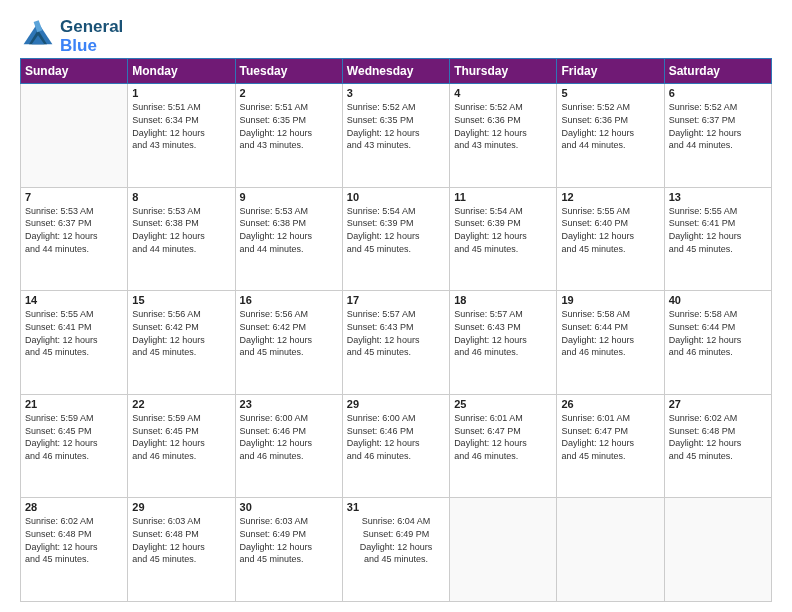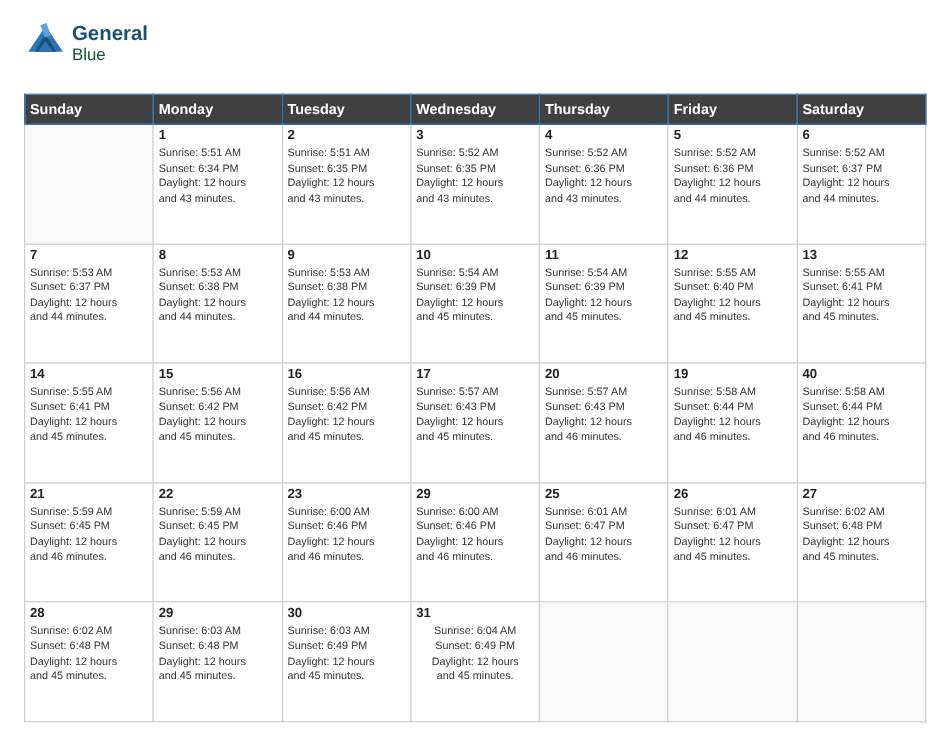--- a/index.html
+++ b/index.html
@@ -14,21 +14,21 @@
       width: 792px;
       height: 612px;
       padding: 18px 20px 10px 20px;
       display: flex;
       flex-direction: column;
     }
     .header {
       display: flex;
       justify-content: space-between;
       align-items: flex-start;
-      margin-bottom: 24px;
+      margin-bottom: 3px;
     }
     .logo {
       display: flex;
       align-items: center;
       gap: 4px;
     }
     .logo-icon {
       width: 36px;
       height: 36px;
     }
@@ -45,21 +45,21 @@
       color: #444;
     }
     .calendar {
       flex: 1;
       border: 1px solid #ccc;
       border-collapse: collapse;
       width: 100%;
       table-layout: fixed;
     }
     .calendar th {
-      background-color: #404040;
+      background-color: #701a75;
       color: #fff;
       font-size: 12px;
       font-weight: bold;
       padding: 5px 4px;
       text-align: left;
       border: 1px solid #2e75b6;
     }
     .calendar td {
       border: 1px solid #ccc;
       vertical-align: top;
@@ -94,21 +94,21 @@
   <div class="header">
     <div class="logo">
       <svg class="logo-icon" viewBox="0 0 40 40">
         <polygon points="20,4 36,28 4,28" fill="#2e75b6"></polygon>
         <polygon points="20,12 30,28 10,28" fill="#1a5276"></polygon>
         <polygon points="20,18 27,28 13,28" fill="#2e75b6"></polygon>
         <rect x="17" y="2" width="6" height="12" fill="#5ba3d9" transform="rotate(-20,20,8)"></rect>
       </svg>
       <div style="display:flex;flex-direction:column;line-height:1.1;">
         <span style="font-size:17px;font-weight:bold;color:#1a5276;">General</span>
-        <span style="font-size:14px;font-weight:normal;color:#14532d;">Blue</span>
+        <span style="font-size:17px;font-weight:bold;color:#3b82f6;">Blue</span>
       </div>
     </div>
     <div class="title-block">
       <div class="main-title"></div>
       <div class="subtitle"></div>
     </div>
   </div>
 
   <table class="calendar">
     <thead>
@@ -242,21 +242,21 @@
 and 45 minutes.</div>
           </td>
           <td>
             <span class="day-num">17</span>
             <div class="day-info" style="white-space: pre-line;">Sunrise: 5:57 AM
 Sunset: 6:43 PM
 Daylight: 12 hours
 and 45 minutes.</div>
           </td>
           <td>
-            <span class="day-num">20</span>
+            <span class="day-num">18</span>
             <div class="day-info" style="white-space: pre-line;">Sunrise: 5:57 AM
 Sunset: 6:43 PM
 Daylight: 12 hours
 and 46 minutes.</div>
           </td>
           <td>
             <span class="day-num">19</span>
             <div class="day-info" style="white-space: pre-line;">Sunrise: 5:58 AM
 Sunset: 6:44 PM
 Daylight: 12 hours

